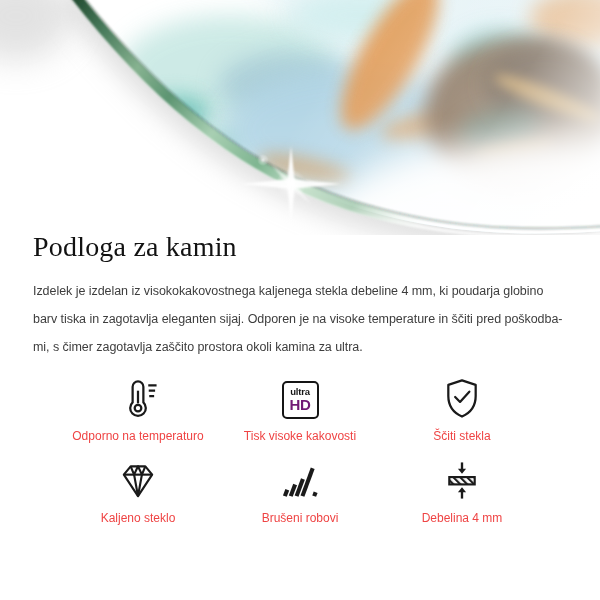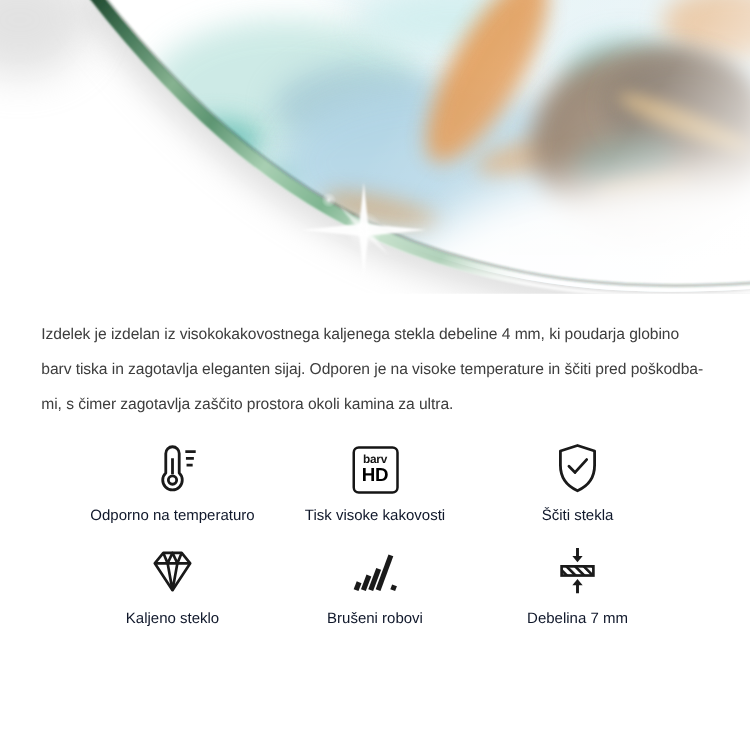--- a/index.html
+++ b/index.html
@@ -15,43 +15,43 @@
   .title{
     margin:-7px 0 0 0;
     font-family:"Liberation Serif", serif;
     font-weight:400;
     font-size:28px;line-height:38px;
     color:#121212;
     letter-spacing:0.2px;
   }
   .title span{display:block;}
   .desc{
-    margin-top:25px;
+    margin-top:11px;
     font-size:12.5px;line-height:28px;
     color:#3d3d3d;letter-spacing:-0.05px;
   }
   .desc span{display:block;white-space:nowrap;}
   .features{
     margin-top:8px;
     display:grid;grid-template-columns:repeat(3,1fr);
     row-gap:13px;padding:0 24px;text-align:center;
   }
   .feature{display:flex;flex-direction:column;align-items:center;}
   .icon-box{height:46px;display:flex;align-items:flex-end;justify-content:center;}
   .icon-box svg{display:block;}
   .feature-label{
-    margin-top:9px;font-size:12px;color:#0f172a;display:block;
+    margin-top:9px;font-size:12px;color:#ef4444;display:block;
   }
   .uhd{
     width:33px;height:34px;border:2.5px solid #151515;border-radius:5px;
     display:flex;flex-direction:column;align-items:center;justify-content:center;
     margin-bottom:1px;background:#fff;
   }
   .uhd-top{font-size:9.5px;font-weight:bold;line-height:10px;letter-spacing:-0.2px;color:#151515;}
-  .uhd-bottom{font-size:15px;font-weight:bold;line-height:15px;letter-spacing:-0.3px;color:#000000;}
+  .uhd-bottom{font-size:15px;font-weight:bold;line-height:15px;letter-spacing:-0.3px;color:#701a75;}
 </style>
 </head>
 <body>
 
 <div class="page">
 
   <div class="hero">
     <svg width="600" height="235" viewBox="0 0 600 235">
       <defs>
         <filter id="f1" x="-50%" y="-50%" width="200%" height="200%">
@@ -160,20 +160,21 @@
         <g transform="rotate(45 291 184)">
           <polygon points="263,184 291,181 319,184 291,187" fill="#ffffff" opacity="0.6" filter="url(#f1)"></polygon>
         </g>
         <circle cx="263" cy="160" r="6" fill="url(#g-glow)" opacity="0.8"></circle>
       </g>
     </svg>
   </div>
 
   <div class="content">
     <h1 class="title">
+      <span>Podloga za kamin</span>
     </h1>
 
     <p class="desc">
       <span>Izdelek je izdelan iz visokokakovostnega kaljenega stekla debeline 4 mm, ki poudarja globino</span>
       <span>barv tiska in zagotavlja eleganten sijaj. Odporen je na visoke temperature in ščiti pred poškodba-</span>
       <span>mi, s čimer zagotavlja zaščito prostora okoli kamina za ultra.</span>
     </p>
 
     <div class="features">
 
@@ -185,21 +186,21 @@
             <path d="M22,14 V27"></path>
             <path d="M32.5,8.5 H41 M33,14 H39.5 M33.5,19.5 H38.5"></path>
           </svg>
         </div>
         <span class="feature-label">Odporno na temperaturo</span>
       </div>
 
       <div class="feature">
         <div class="icon-box">
           <div class="uhd">
-            <span class="uhd-top">barv</span>
+            <span class="uhd-top">ultra</span>
             <span class="uhd-bottom">HD</span>
           </div>
         </div>
         <span class="feature-label">Tisk visoke kakovosti</span>
       </div>
 
       <div class="feature">
         <div class="icon-box">
           <svg width="44" height="43" viewBox="0 0 44 44" fill="none" stroke="#1a1a1a" stroke-width="2.3">
             <path d="M22,3.5 L36,8 V19.5 C36,29.5 30.5,36.8 22,40.5 C13.5,36.8 8,29.5 8,19.5 V8 Z" stroke-linejoin="round"></path>
@@ -242,18 +243,18 @@
                 <rect width="2.2" height="5" fill="#1a1a1a"></rect>
               </pattern>
             </defs>
             <rect x="9" y="18.5" width="26" height="7.5" fill="url(#hatchp)" stroke="#1a1a1a" stroke-width="2.2"></rect>
             <path d="M22,3.5 V10.5" stroke="#1a1a1a" stroke-width="2.4"></path>
             <polygon points="17.8,10 26.2,10 22,15.2" fill="#1a1a1a"></polygon>
             <path d="M22,40.5 V33.5" stroke="#1a1a1a" stroke-width="2.4"></path>
             <polygon points="17.8,34 26.2,34 22,28.8" fill="#1a1a1a"></polygon>
           </svg>
         </div>
-        <span class="feature-label">Debelina 7 mm</span>
+        <span class="feature-label">Debelina 4 mm</span>
       </div>
 
     </div>
   </div>
 </div>
 
 </body></html>

